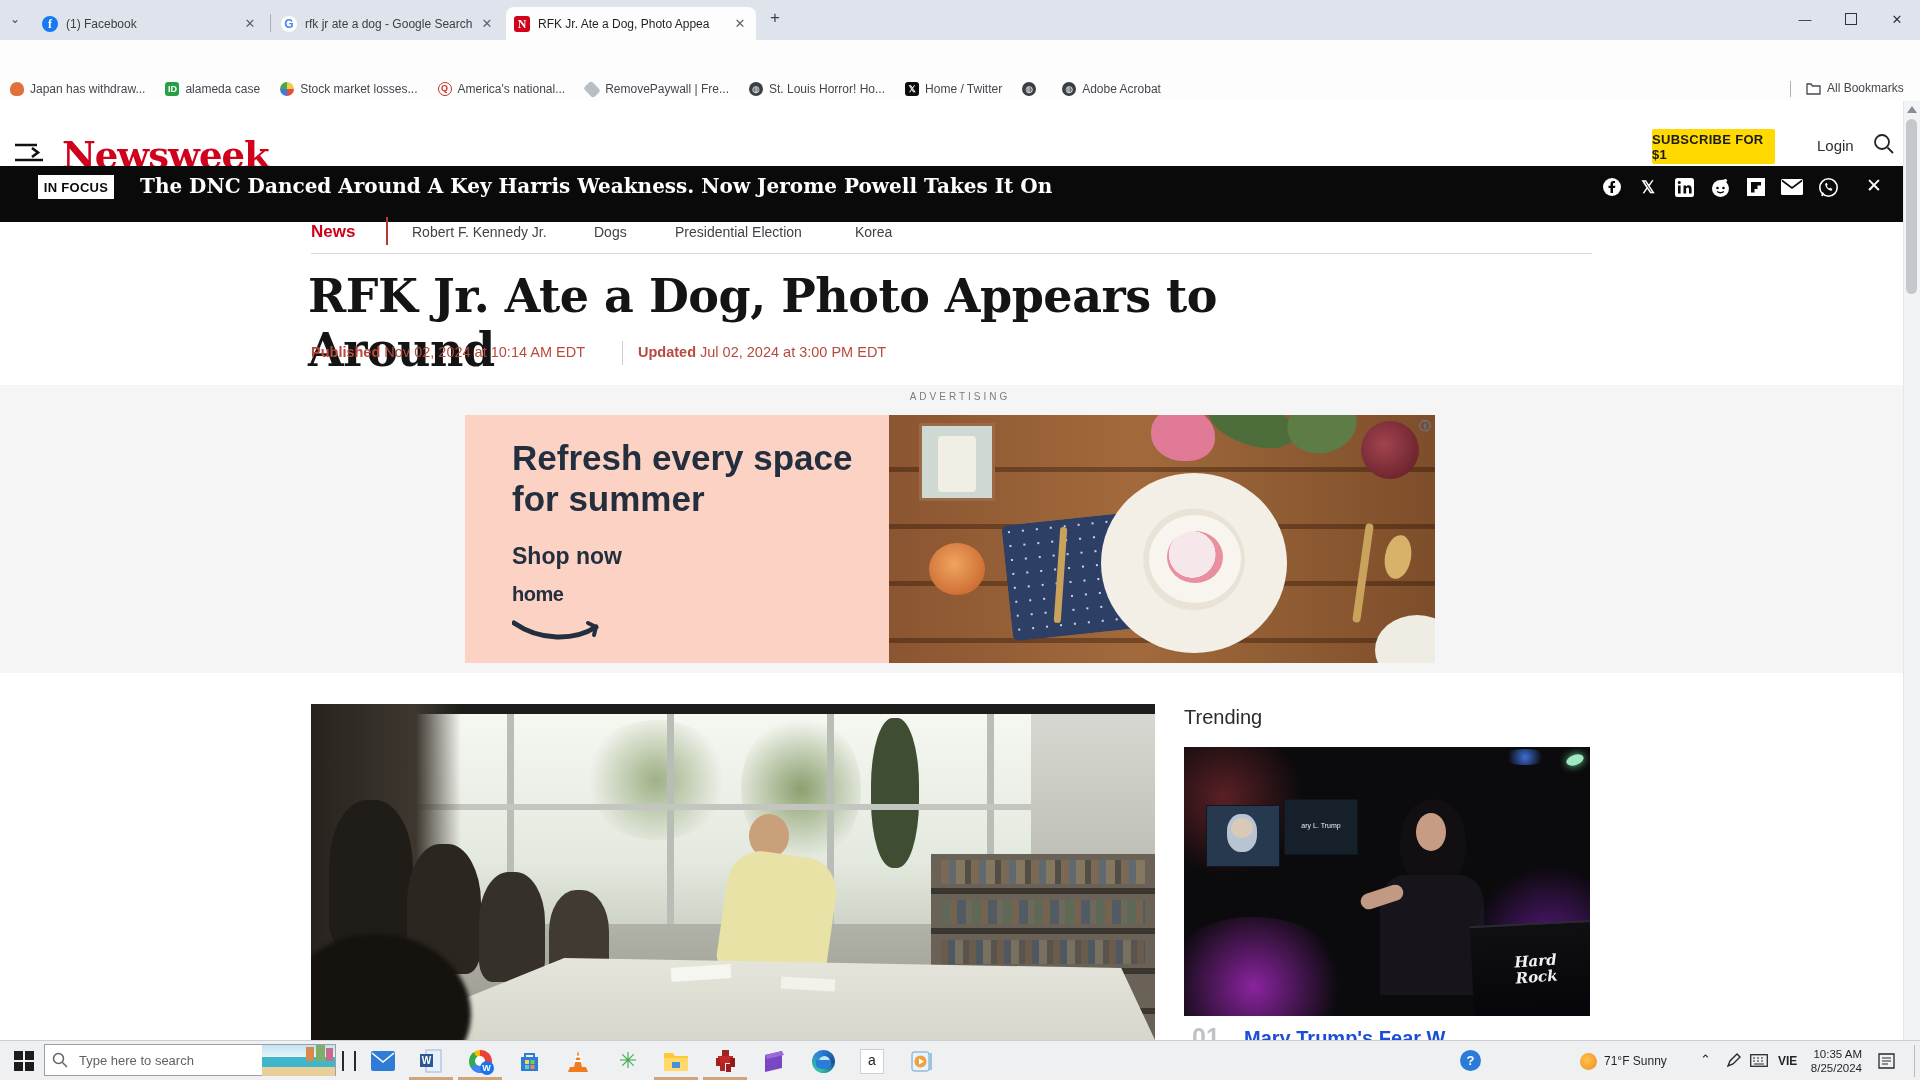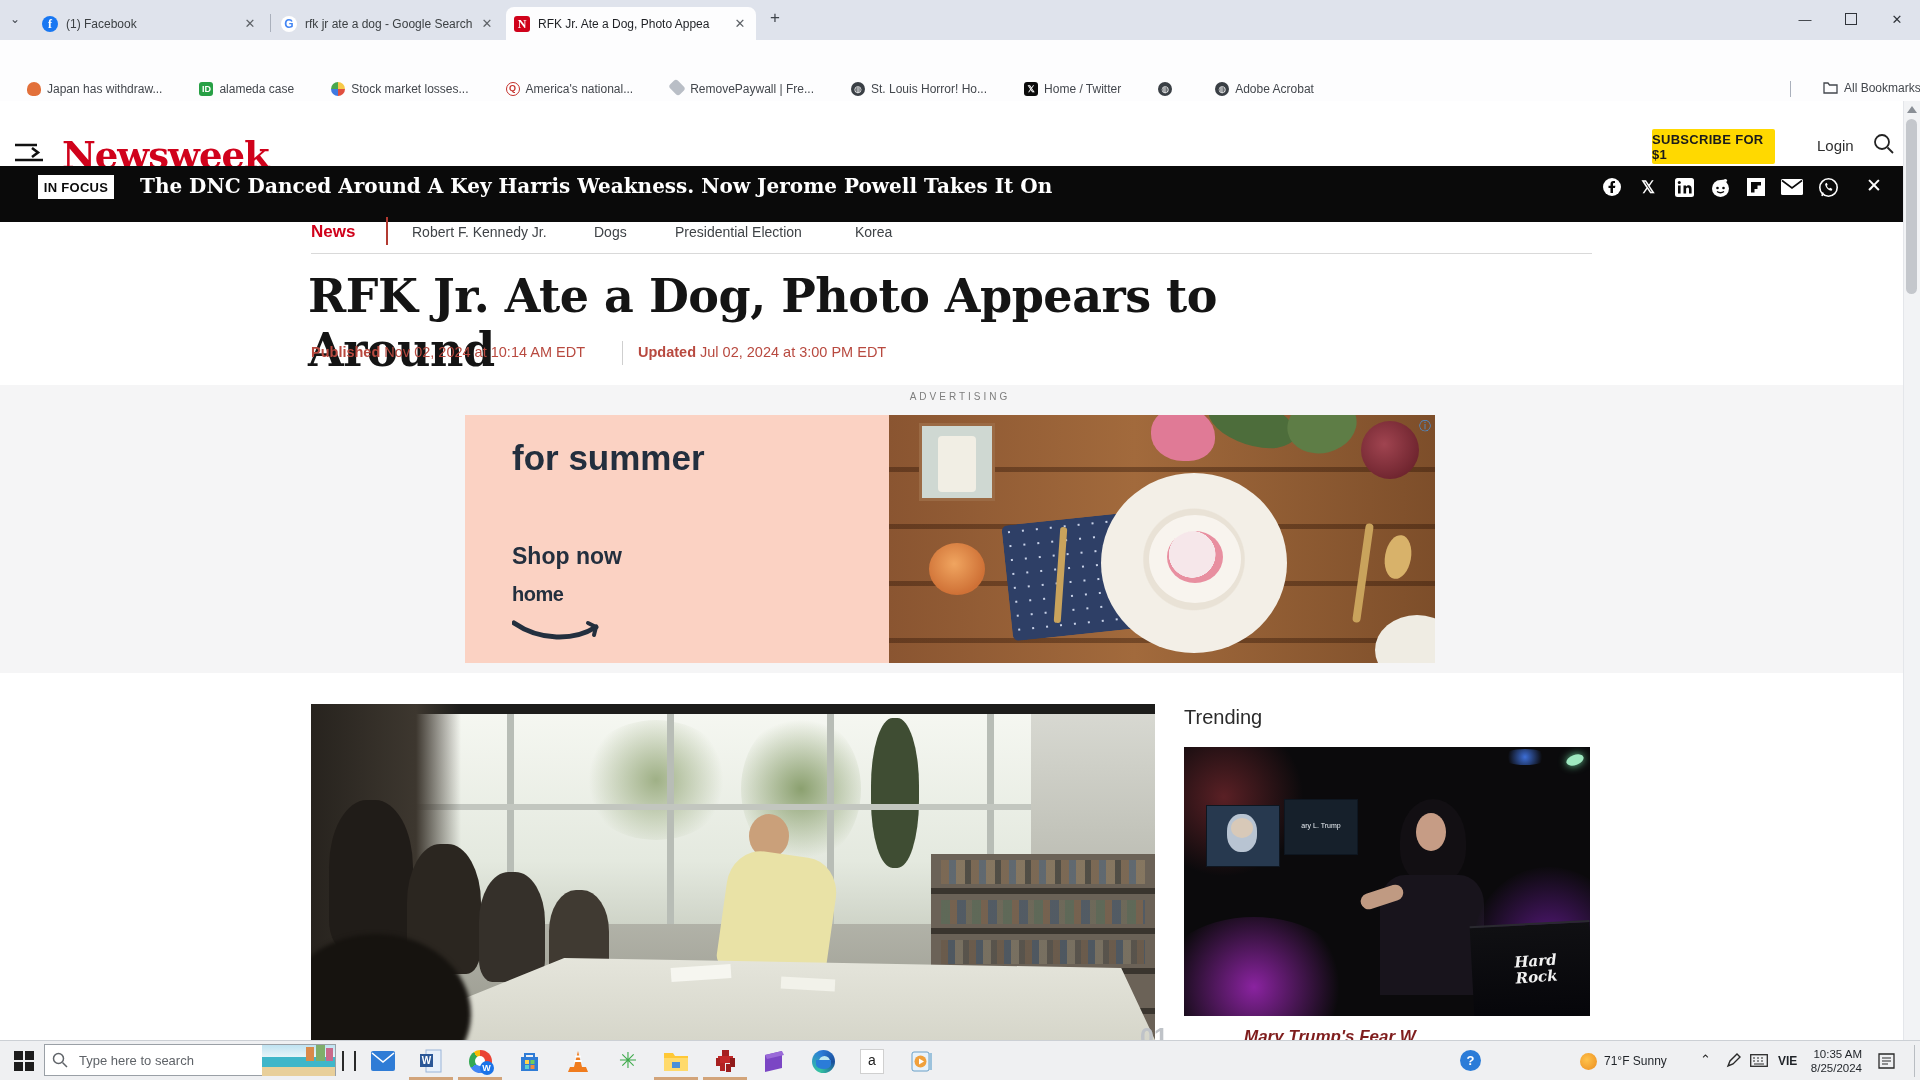--- a/index.html
+++ b/index.html
@@ -20,21 +20,21 @@
   .fav-g{background:#fff;color:#4285f4;font-weight:bold;font-size:12px;line-height:16px;}
   .fav-nw{background:#d0021b;border-radius:3px;color:#fff;font-weight:bold;font-size:12px;line-height:16px;font-family:"Liberation Serif",serif;}
   .tabsep{top:14px;width:1px;height:18px;background:#aab0bc;}
   .winbtn{top:0;width:46px;height:38px;display:flex;align-items:center;justify-content:center;color:#30343a;font-size:13px;}
   .toolbar{left:0;top:40px;width:1920px;height:38px;background:#fdfdfe;}
   .navic{top:46px;width:28px;height:28px;display:flex;align-items:center;justify-content:center;color:#474c54;}
   .omni{left:128px;top:45px;width:1600px;height:30px;background:#eef1f8;border-radius:15px;}
   .urltxt{left:172px;top:51px;font-size:14px;color:#24272c;}
   .avatar{left:1845px;top:45px;width:28px;height:28px;border-radius:50%;background:#1a73e8;color:#fff;text-align:center;line-height:28px;font-size:14px;font-weight:bold;}
   .bookbar{left:0;top:78px;width:1920px;height:23px;background:#fdfdfe;border-bottom:1px solid #e3e6ea;}
-  .bm{display:flex;align-items:flex-start;gap:6px;font-size:12px;color:#43474d;white-space:nowrap;margin-left:17px;}
+  .bm{display:flex;align-items:center;gap:6px;font-size:12px;color:#43474d;white-space:nowrap;}
   .bmic{width:14px;height:14px;border-radius:3px;display:inline-block;text-align:center;font-size:9px;line-height:14px;color:#fff;flex:0 0 14px;}
 
   
   .page{left:0;top:101px;width:1920px;height:939px;background:#fff;overflow:hidden;}
   .nw-logo{font-family:"DejaVu Serif",serif;font-weight:bold;font-size:37px;letter-spacing:-1px;}
   .subbtn{height:35px;border-radius:2px;display:flex;align-items:center;justify-content:center;
           font-size:13px;font-weight:bold;color:#1b1b1b;letter-spacing:.3px;}
   .focusbar{left:0;top:65px;width:1920px;height:56px;background:#0a0a0a;}
   .focustag{left:38px;top:9px;width:76px;height:24px;background:#fff;color:#0a0a0a;font-weight:bold;font-size:13px;display:flex;align-items:center;justify-content:center;letter-spacing:.3px;}
   .focushead{left:140px;top:8px;color:#fff;font-family:"DejaVu Serif",serif;font-weight:bold;font-size:20px;}
@@ -44,21 +44,21 @@
   .h1{font-family:"DejaVu Serif",serif;font-weight:bold;font-size:46px;color:#141414;letter-spacing:-.5px;}
   .pubrow{font-size:14.5px;}
   .adstrip{left:0;top:284px;width:1920px;height:288px;background:#f5f5f6;}
   .adlabel{font-size:10px;letter-spacing:3px;color:#7d7d7d;}
   .adbox{left:465px;top:30px;width:970px;height:248px;overflow:hidden;}
   .adhead{font-size:35px;font-weight:bold;line-height:41px;}
   .adcta{font-size:23px;font-weight:bold;}
   .adbrand{font-size:20px;font-weight:bold;letter-spacing:-.5px;}
   .trendtitle{font-size:20px;color:#2b2b2b;}
   .teasernum{font-size:25px;font-weight:bold;color:#bfc3c8;}
-  .teasertxt{font-size:17px;font-weight:bold;color:#7f1d1d;font-style:italic;}
+  .teasertxt{font-size:20px;font-weight:bold;color:#1d4ed8;}
 
   
   .taskbar{left:0;top:1040px;width:1920px;height:40px;background:#eff0f2;border-top:1px solid #ccd0d5;box-sizing:border-box;}
   .ts-input{position:absolute;left:44px;top:3px;width:292px;height:32px;background:#fff;border:1px solid #9aa0a6;box-sizing:border-box;
             padding:0 6px 0 34px;font-size:13px;color:#333;font-family:"Liberation Sans",sans-serif;}
   .ts-input::placeholder{color:#5f6368;}
   .tbi{top:8px;width:24px;height:24px;display:flex;align-items:center;justify-content:center;}
   .runbar{top:36px;height:3px;background:#d2a47a;}
   .traytxt{font-size:12px;color:#1f2328;}
   .clock{font-size:11.5px;color:#1f2328;text-align:right;line-height:14px;}
@@ -277,20 +277,21 @@
       <b>Updated</b>
       <span>Jul 02, 2024 at 3:00 PM EDT</span>
     </div>
 
     <div class="abs adstrip">
       <div class="abs adlabel" style="left:0;top:6px;width:1920px;text-align:center;">ADVERTISING</div>
       <div class="abs adbox">
 
         <div class="abs" style="left: 0px; top: 0px; width: 424px; height: 248px; background: rgb(251, 210, 195);"></div>
         <div class="abs adhead" style="left: 47px; top: 22px; color: rgb(35, 47, 62);">
+          <div>Refresh every space</div>
           <div>for summer</div>
         </div>
         <div class="abs adcta" style="left: 47px; top: 128px; color: rgb(35, 47, 62);">Shop now</div>
         <div class="abs adbrand" style="left: 47px; top: 168px; color: rgb(35, 47, 62);">home</div>
         <svg class="abs" style="left:47px;top:204px;" width="92" height="22" viewBox="0 0 92 22">
           <path d="M2 4 C28 22 62 22 84 8" stroke="#232f3e" stroke-width="5" fill="none" stroke-linecap="round"></path>
           <path d="M84 8 L76 4 M84 8 L82 16" stroke="#232f3e" stroke-width="4" fill="none" stroke-linecap="round"></path>
         </svg>
 
         <div class="abs" style="left:424px;top:0;width:546px;height:248px;background:
@@ -374,21 +375,21 @@
 
       <div class="abs" style="left:-30px;top:170px;width:200px;height:140px;border-radius:50%;background:radial-gradient(circle,#8a23a0 0%,rgba(138,35,160,0) 70%);"></div>
       <div class="abs" style="left:290px;top:120px;width:150px;height:150px;border-radius:50%;background:radial-gradient(circle,#55187a 0%,rgba(85,24,122,0) 72%);"></div>
 
       <div class="abs" style="left:288px;top:176px;width:120px;height:93px;background:linear-gradient(180deg,#101013,#06060a);transform:rotate(-3deg);border-top:2px solid #2a2a30;"></div>
       <div class="abs" style="left:312px;top:206px;width:80px;color:#f2f2f2;font-family:'DejaVu Serif',serif;font-weight:bold;font-style:italic;font-size:15px;text-align:center;transform:rotate(-4deg);line-height:16px;">Hard Rock</div>
 
       <div class="abs" style="left:318px;top:2px;width:46px;height:16px;border-radius:50%;background:radial-gradient(circle,#3d6fd8,rgba(61,111,216,0) 70%);"></div>
       <div class="abs" style="left:382px;top:8px;width:18px;height:10px;border-radius:50%;background:#9fe8c0;transform:rotate(-20deg);box-shadow:0 0 8px #6fd8a0;"></div>
     </div>
-    <div class="abs teasernum" style="left:1140px;top:922px;">01</div>
+    <div class="abs teasernum" style="left:1192px;top:922px;">01</div>
     <div class="abs teasertxt" style="left:1244px;top:926px;width:340px;">Mary Trump's Fear W</div>
 
     <div class="abs sb-track">
       <div class="tri-up" style="margin:5px auto 0;"></div>
     </div>
     <div class="abs sb-thumb"></div>
   </div>
 
   <div class="abs taskbar">
     <div class="abs" style="left:14px;top:10px;">

